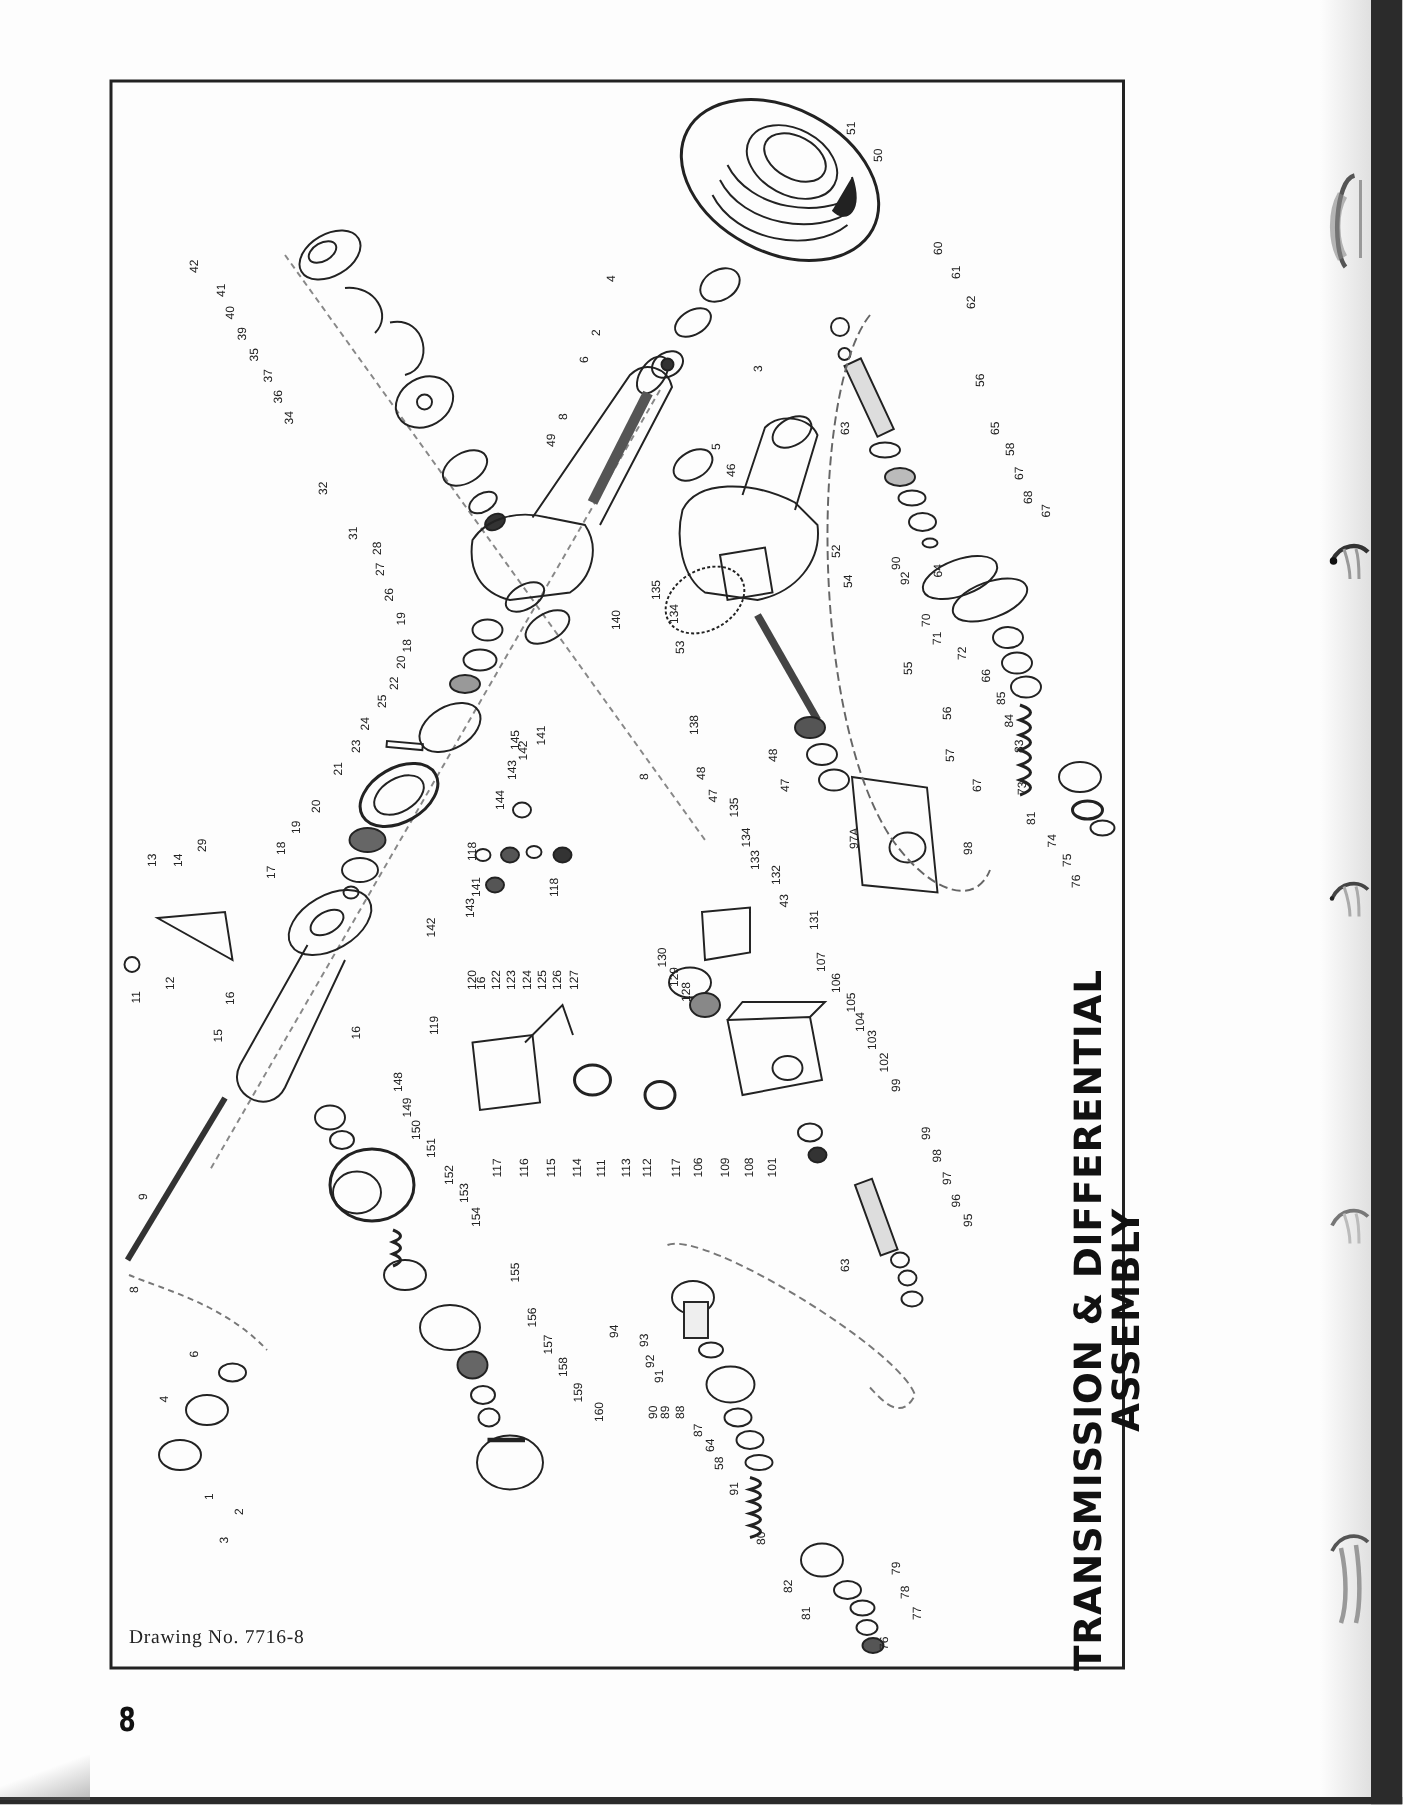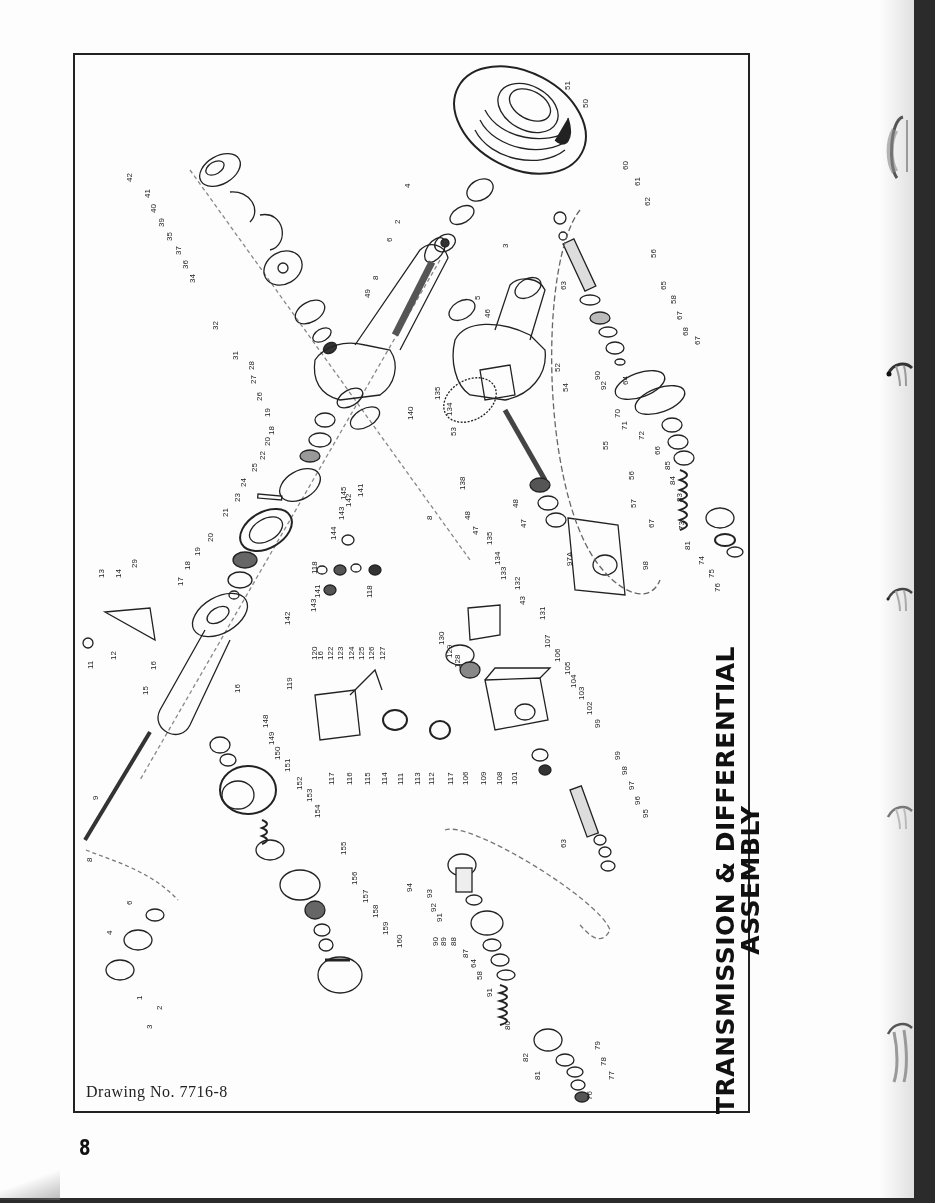--- a/index.html
+++ b/index.html
@@ -25,21 +25,21 @@
   .title-inner {
     position: absolute; left: 50%; top: 50%;
     transform: translate(-50%, -50%) rotate(-90deg);
     width: 480px; text-align: center; line-height: 1.0;
     font-family: "DejaVu Sans", sans-serif; font-weight: bold; font-size: 25px; letter-spacing: 0.5px; color: #111;
     white-space: nowrap;
   }
   .title-inner div { display: block; }
   .drawing-no {
     position: absolute; left: 86px; top: 1083px;
-    font-family: "Liberation Serif", serif; font-size: 16px; color: #222; letter-spacing: 0.5px;
+    font-family: "Liberation Serif", serif; font-size: 13px; color: #222; letter-spacing: 0.5px;
   }
   .page-number {
     position: absolute; left: 79px; top: 1135px;
     font-family: "DejaVu Sans", sans-serif; font-weight: bold; font-size: 22px; transform: scaleX(0.75); transform-origin: left top; color: #111;
   }
   .callout { font-family: "Liberation Sans", sans-serif; font-size: 8px; fill: #222; }
 </style>
 </head>
 <body>
 

